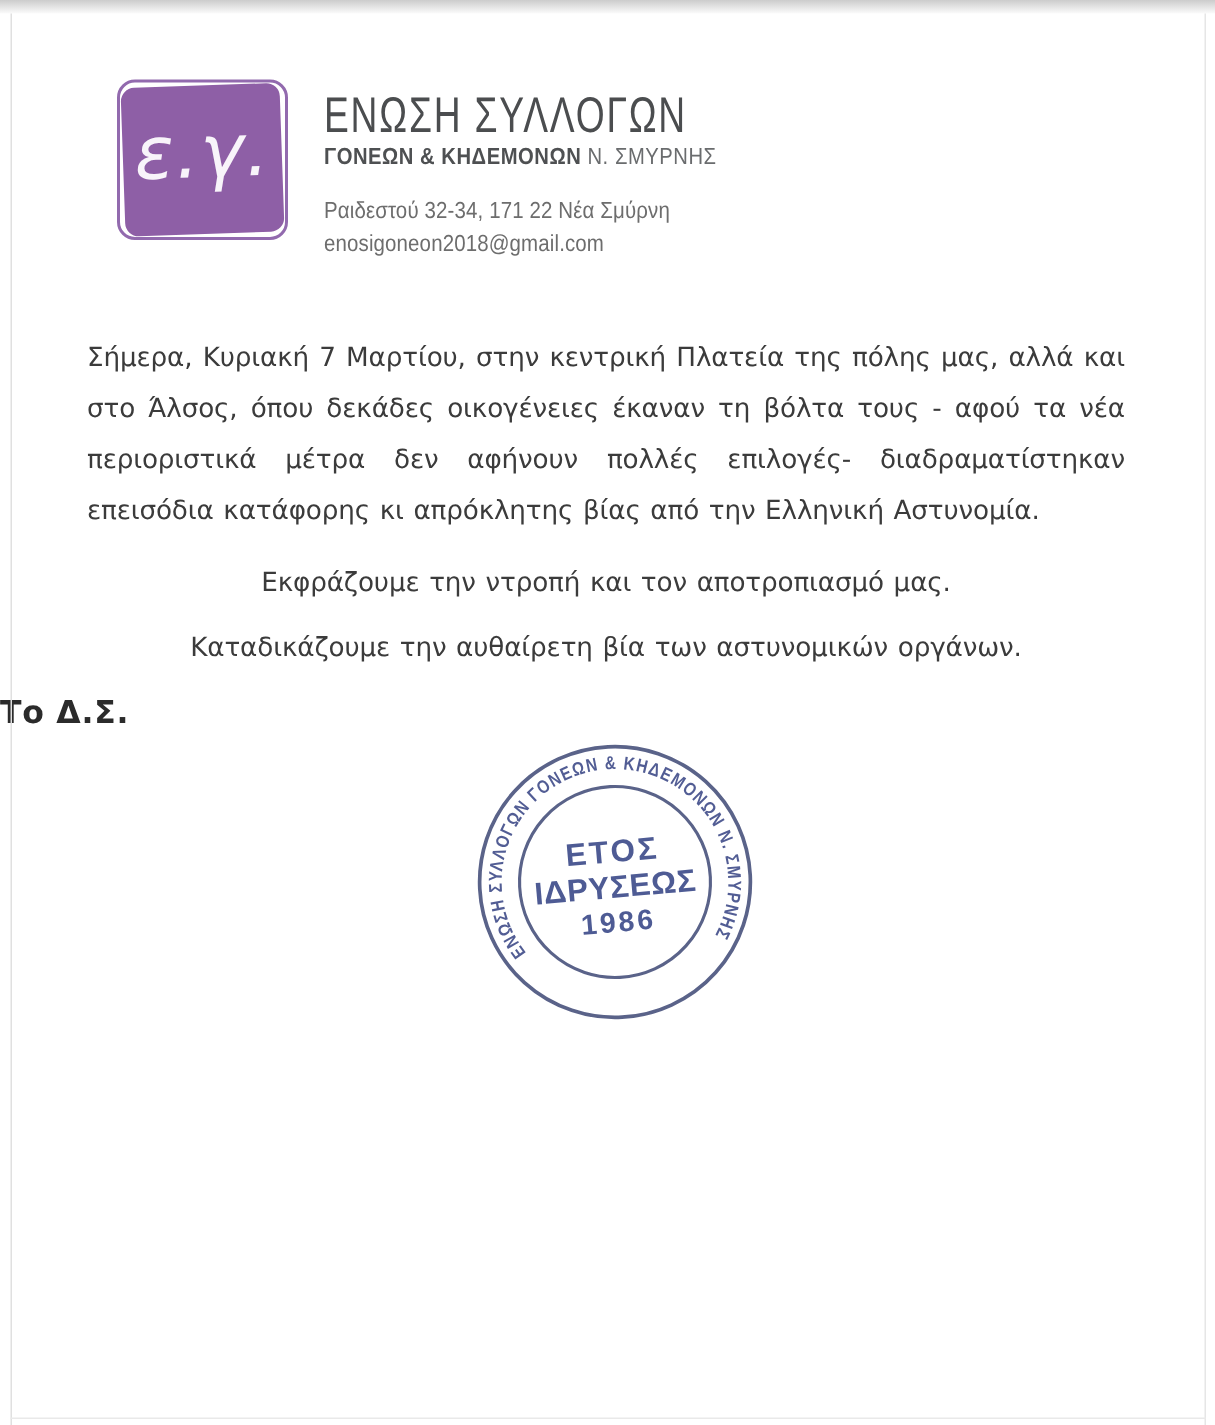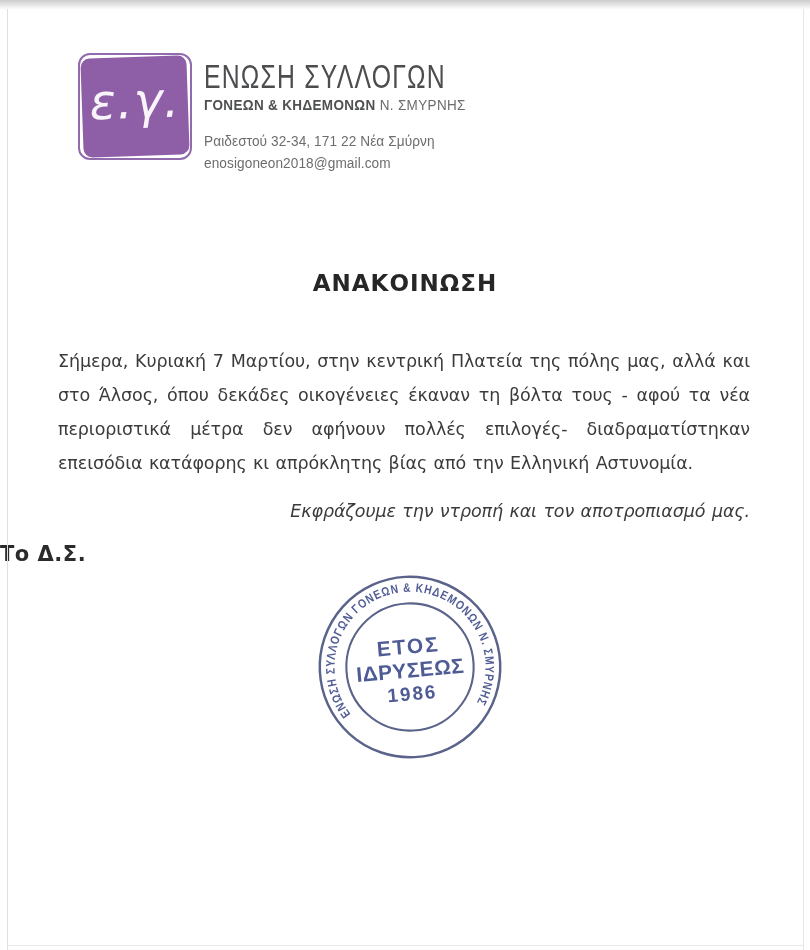--- a/index.html
+++ b/index.html
@@ -48,21 +48,21 @@
     border-radius: 12px;
     transform: rotate(2deg);
   }
   .logo-text {
     font-size: 49px;
     font-style: italic;
     color: #f8f4fa;
     letter-spacing: 1px;
     padding-bottom: 10px;
   }
-  .org-block { padding-top: 3px; }
+  .org-block { padding-top: 3px; margin-left: 12px; }
   .org-name {
     font-family: "Liberation Sans", sans-serif;
     font-size: 31px;
     font-weight: 400;
     color: #4b4d4f;
     letter-spacing: 1.5px;
     transform: scaleX(0.80) scaleY(1.08);
     transform-origin: left top;
     white-space: nowrap;
     line-height: 1.05;
@@ -103,21 +103,21 @@
   .doc-body { margin: 48px 60px 0 58px; }
   .doc-body p {
     font-size: 17.5px;
     line-height: 34px;
     text-align: justify;
     color: #3b3b3b;
     margin-bottom: 14px;
     letter-spacing: -0.1px;
     word-spacing: 1px;
   }
-  .doc-body p.short { margin-bottom: 9px; text-align: right; font-style: italic; }
+  .doc-body p.short { margin-bottom: 9px; text-align: center; }
 
   .signature {
     margin-top: 14px;
     text-align: left;
     font-size: 21px;
     font-weight: 700;
     color: #2b2b2b;
     letter-spacing: 0.5px;
   }
 
@@ -149,25 +149,25 @@
         <span class="bold">ΓΟΝΕΩΝ &amp; ΚΗΔΕΜΟΝΩΝ</span>
         <span class="light">Ν. ΣΜΥΡΝΗΣ</span>
       </div>
       <div class="org-contact">
         <div>Ραιδεστού 32-34, 171 22 Νέα Σμύρνη</div>
         <div>enosigoneon2018@gmail.com</div>
       </div>
     </div>
   </div>
 
-  <div class="doc-title">ΑΝΑΚΟΙΝΩΣΗ</div>
 
   <div class="doc-body">
     <p>Σήμερα, Κυριακή 7 Μαρτίου, στην κεντρική Πλατεία της πόλης μας, αλλά και στο Άλσος, όπου δεκάδες οικογένειες  έκαναν τη βόλτα τους - αφού τα νέα περιοριστικά μέτρα δεν αφήνουν πολλές επιλογές- διαδραματίστηκαν επεισόδια  κατάφορης κι απρόκλητης βίας από την Ελληνική Αστυνομία.</p>
     <p class="short">Εκφράζουμε την ντροπή και τον αποτροπιασμό μας.</p>
+    <p class="short">Καταδικάζουμε την αυθαίρετη βία των αστυνομικών οργάνων.</p>
   </div>
 
   <div class="signature">Το Δ.Σ.</div>
 
   <div class="stamp-wrap">
     <svg width="190" height="190" viewBox="0 0 200 200">
       <circle cx="100" cy="100" r="95" fill="none" stroke="#4d5680" stroke-width="2.6"></circle>
       <circle cx="100" cy="100" r="67" fill="none" stroke="#4d5680" stroke-width="2.2"></circle>
       <defs>
         <path id="ringPath" d="M 35.2 146.3 A 79.5 79.5 0 1 1 164.8 146.3" fill="none"></path>

